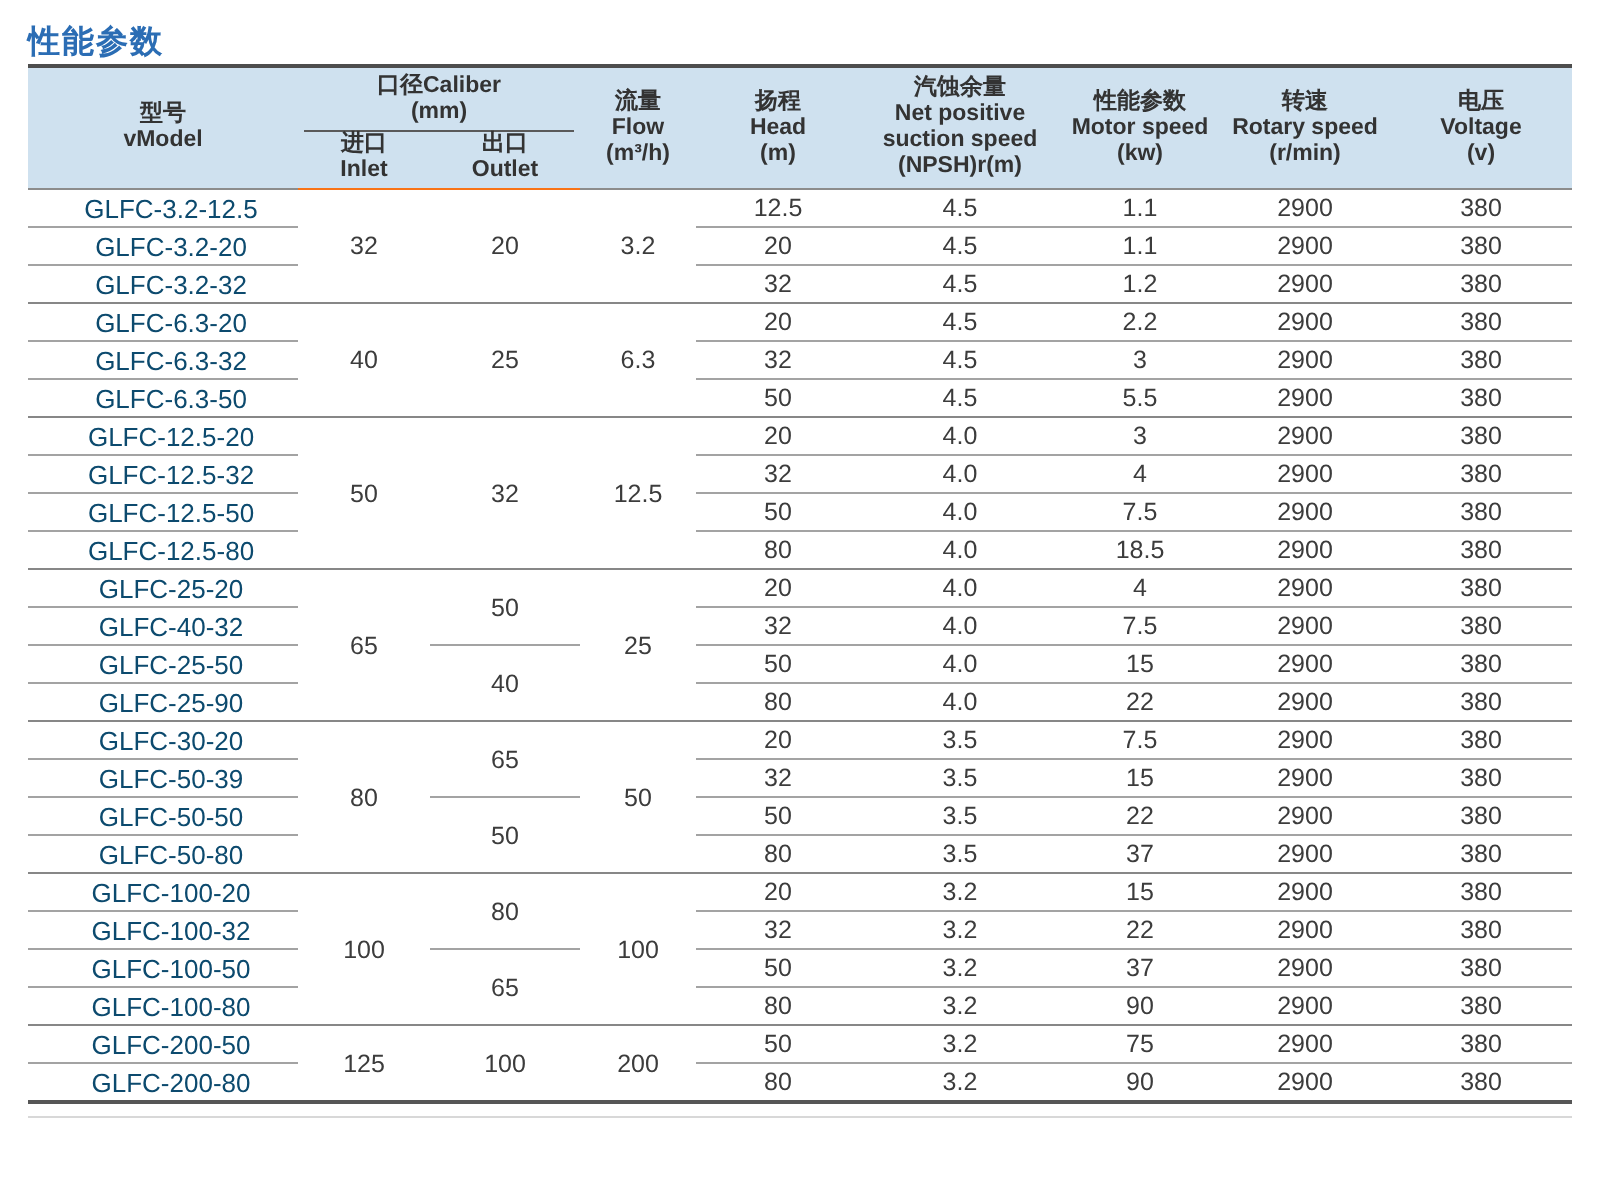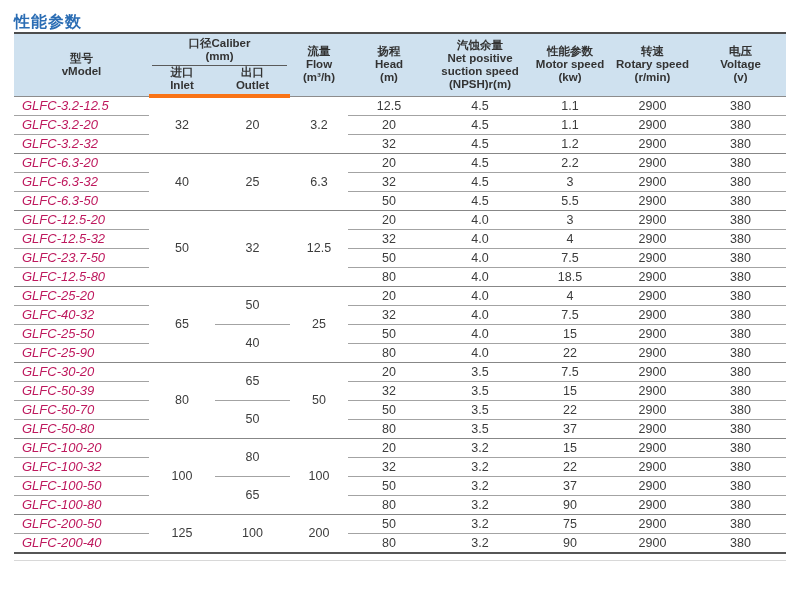--- a/index.html
+++ b/index.html
@@ -20,26 +20,26 @@
     border-top:2px solid #4d4d4d;border-bottom:2px solid #565656;
   }
   thead th{
     background:#cfe1ef;
     font-size:11.5px;font-weight:bold;color:#333;
     text-align:center;vertical-align:middle;line-height:13px;
     padding:2px 0;border-bottom:1px solid #8c8c8c;
   }
   th.caliber-top{padding:3px 0 0 0;border-bottom:none;text-align:center;}
   th.caliber-top .cal-rule{border-bottom:1px solid #5a5a5a;padding-bottom:2px;margin:0 3px;}
-  th.sub{border-bottom:4px solid #f97316;padding-top:0;}
+  th.sub{border-bottom:1px solid #f97316;padding-top:0;}
   tbody td{
     height:18px;padding:0;font-size:12.5px;color:#3c3c3c;
     text-align:center;vertical-align:middle;background:#fff;
   }
-  td.model{text-align:left;padding-left:8px;font-size:13px;color:#be185d;font-style:italic;}
+  td.model{text-align:center;padding-left:8px;font-size:13px;color:#0c4a6e;}
   td.rsep{border-bottom:1px solid #a3a3a3;}
   td.gsep{border-bottom:1px solid #878787;}
   .after-rule{width:772px;height:1px;background:#d8d8d8;margin-top:6px;}
 </style>
 </head>
 <body>
 
 <div class="page">
   <div class="title-zh">性能参数</div>
 
@@ -178,21 +178,21 @@
         </tr>
         <tr>
           <td class="model rsep">GLFC-12.5-32</td>
           <td class="num rsep">32</td>
           <td class="num rsep">4.0</td>
           <td class="num rsep">4</td>
           <td class="num rsep">2900</td>
           <td class="num rsep">380</td>
         </tr>
         <tr>
-          <td class="model rsep">GLFC-23.7-50</td>
+          <td class="model rsep">GLFC-12.5-50</td>
           <td class="num rsep">50</td>
           <td class="num rsep">4.0</td>
           <td class="num rsep">7.5</td>
           <td class="num rsep">2900</td>
           <td class="num rsep">380</td>
         </tr>
         <tr>
           <td class="model gsep">GLFC-12.5-80</td>
           <td class="num gsep">80</td>
           <td class="num gsep">4.0</td>
@@ -249,21 +249,21 @@
         </tr>
         <tr>
           <td class="model rsep">GLFC-50-39</td>
           <td class="num rsep">32</td>
           <td class="num rsep">3.5</td>
           <td class="num rsep">15</td>
           <td class="num rsep">2900</td>
           <td class="num rsep">380</td>
         </tr>
         <tr>
-          <td class="model rsep">GLFC-50-70</td>
+          <td class="model rsep">GLFC-50-50</td>
           <td class="num gsep" rowspan="2">50</td>
           <td class="num rsep">50</td>
           <td class="num rsep">3.5</td>
           <td class="num rsep">22</td>
           <td class="num rsep">2900</td>
           <td class="num rsep">380</td>
         </tr>
         <tr>
           <td class="model gsep">GLFC-50-80</td>
           <td class="num gsep">80</td>
@@ -313,21 +313,21 @@
           <td class="num gsep" rowspan="2">125</td>
           <td class="num gsep" rowspan="2">100</td>
           <td class="num gsep" rowspan="2">200</td>
           <td class="num rsep">50</td>
           <td class="num rsep">3.2</td>
           <td class="num rsep">75</td>
           <td class="num rsep">2900</td>
           <td class="num rsep">380</td>
         </tr>
         <tr>
-          <td class="model gsep">GLFC-200-40</td>
+          <td class="model gsep">GLFC-200-80</td>
           <td class="num gsep">80</td>
           <td class="num gsep">3.2</td>
           <td class="num gsep">90</td>
           <td class="num gsep">2900</td>
           <td class="num gsep">380</td>
         </tr>
       </tbody>
   </table>
   <div class="after-rule"></div>
 </div>

